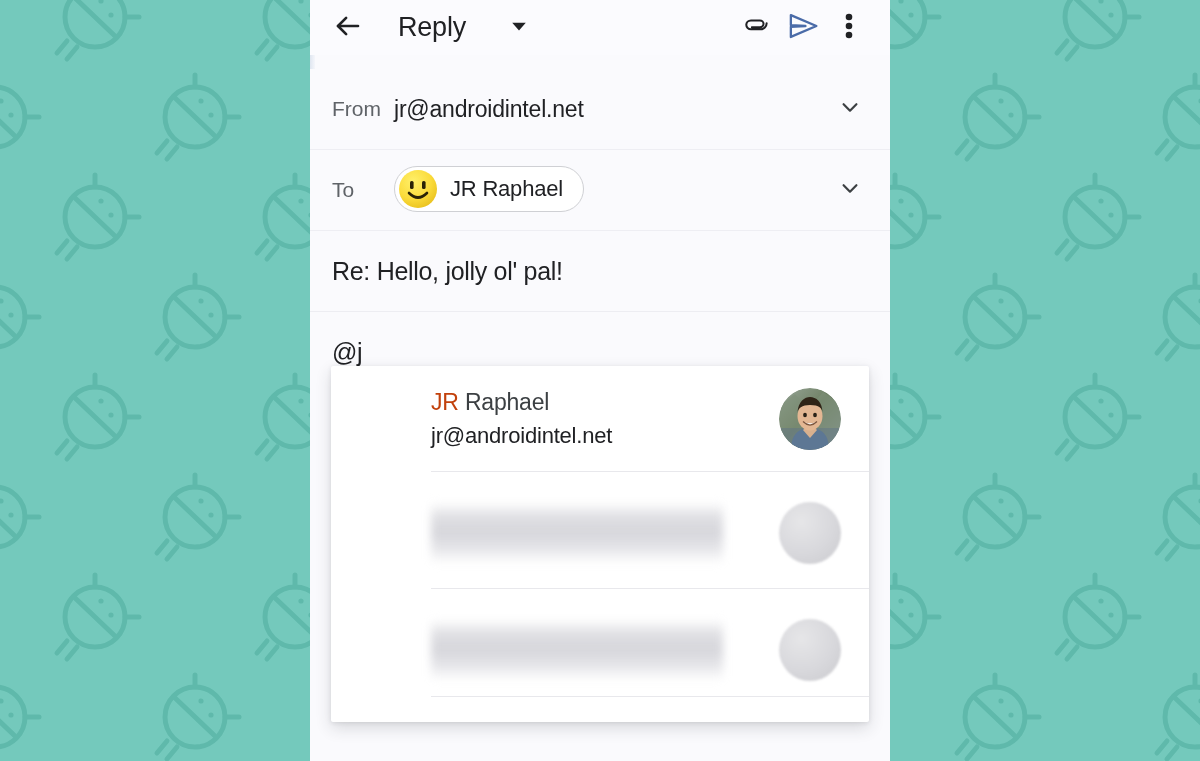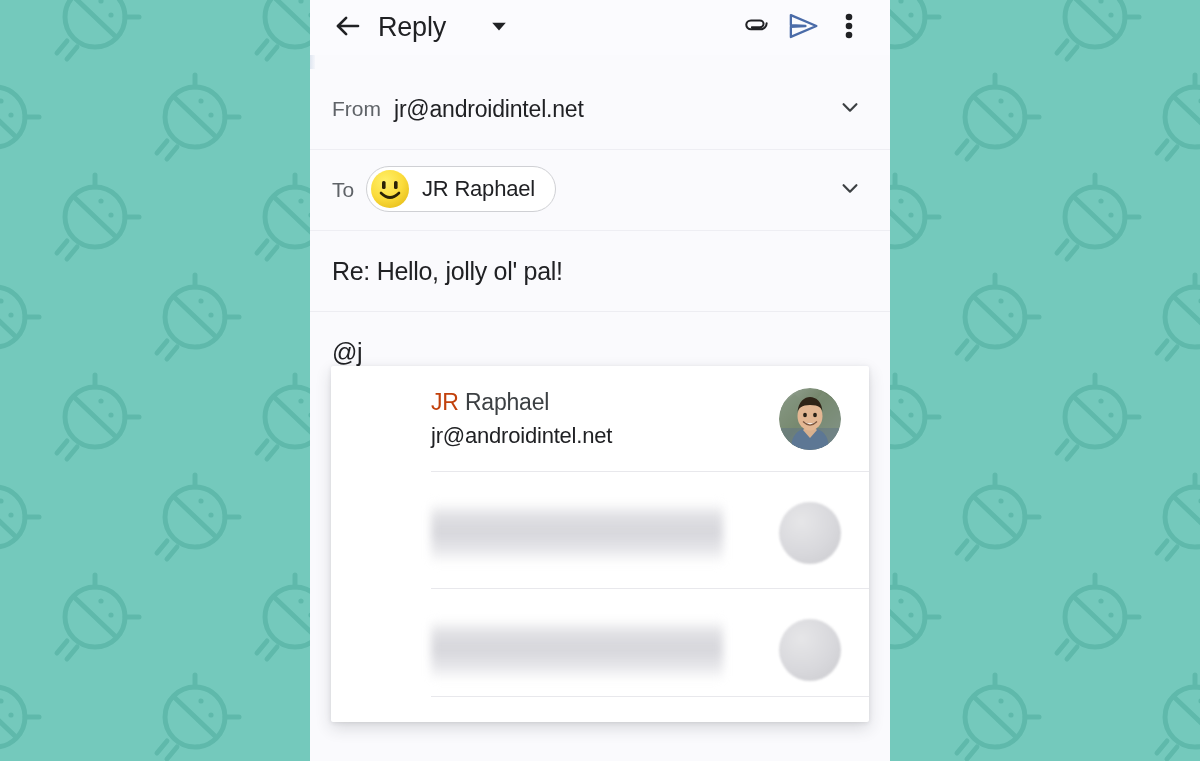--- a/index.html
+++ b/index.html
@@ -59,21 +59,21 @@
   }
   #back-btn {
     width: 44px; height: 44px;
     margin-left: 16px;
     display: flex; align-items: center; justify-content: center;
     cursor: pointer;
   }
   #appbar-title {
     font-size: 27px;
     color: #202124;
-    margin-left: 8px;
+    margin-left: 28px;
     letter-spacing: -0.2px;
     white-space: nowrap;
   }
   #reply-caret {
     margin-left: 40px;
     width: 26px; height: 26px;
     display: flex; align-items: center; justify-content: center;
     cursor: pointer;
   }
   #appbar-spacer { flex: 1; }
@@ -89,21 +89,21 @@
     position: absolute;
     left: 0;
     width: 580px;
     background: #fafaFD;
     border-bottom: 1px solid #eeeef3;
     display: flex;
     align-items: center;
     box-sizing: border-box;
   }
   #row-from { top: 69px; height: 81px; }
-  #row-to   { top: 150px; height: 81px; }
+  #row-to   { top: 150px; height: 81px; gap: 28px; }
   #row-subject { top: 231px; height: 81px; border-bottom: 1px solid #ededf2; }
 
   .field-label {
     font-size: 21px;
     color: #5f6368;
     margin-left: 22px;
     width: 62px;
     flex: none;
   }
   .field-label.short { width: 34px; }

